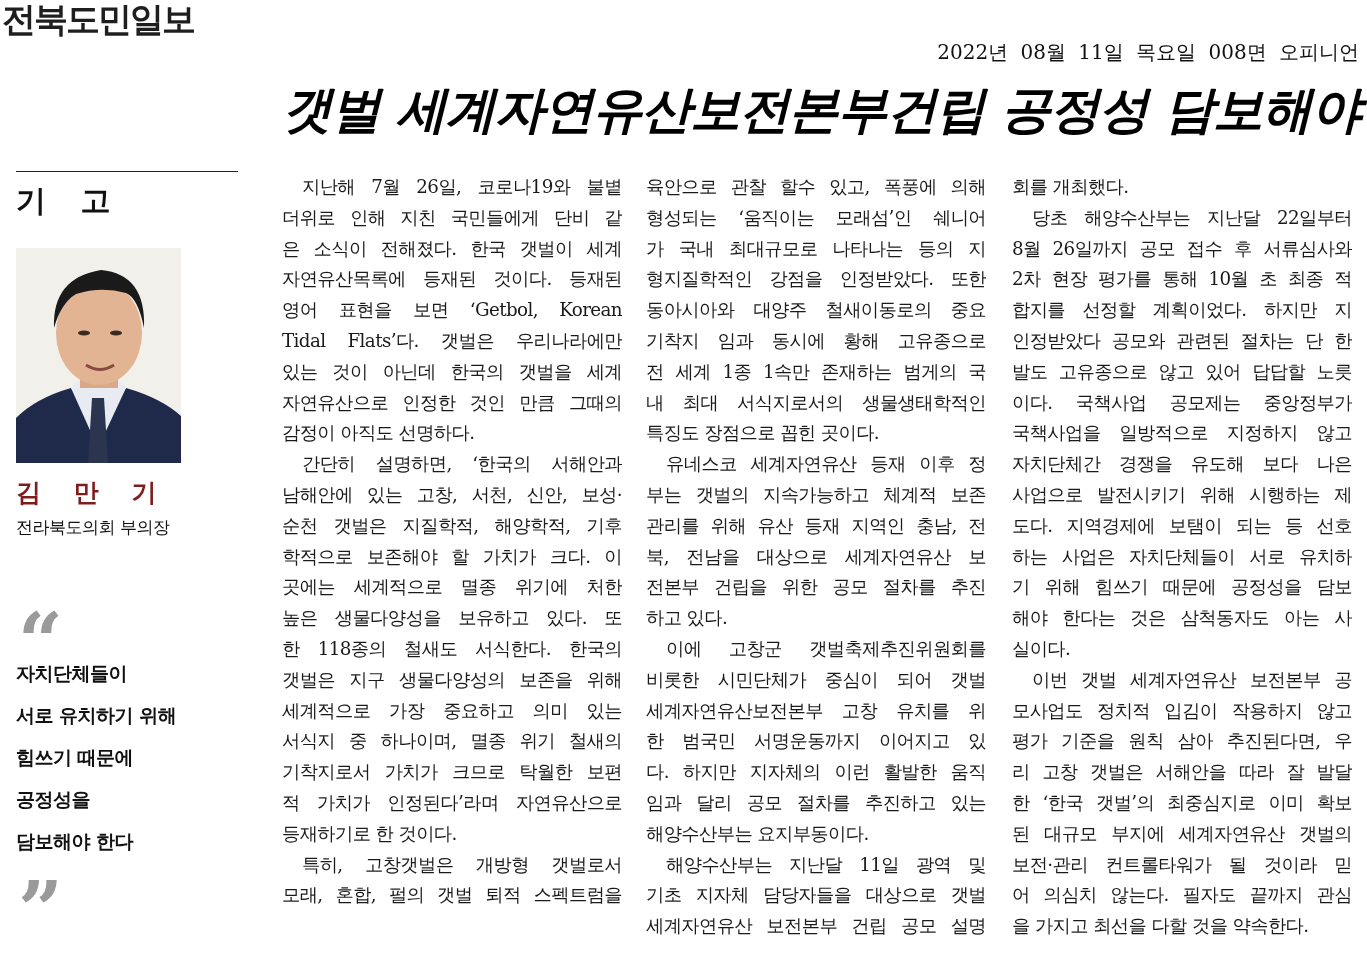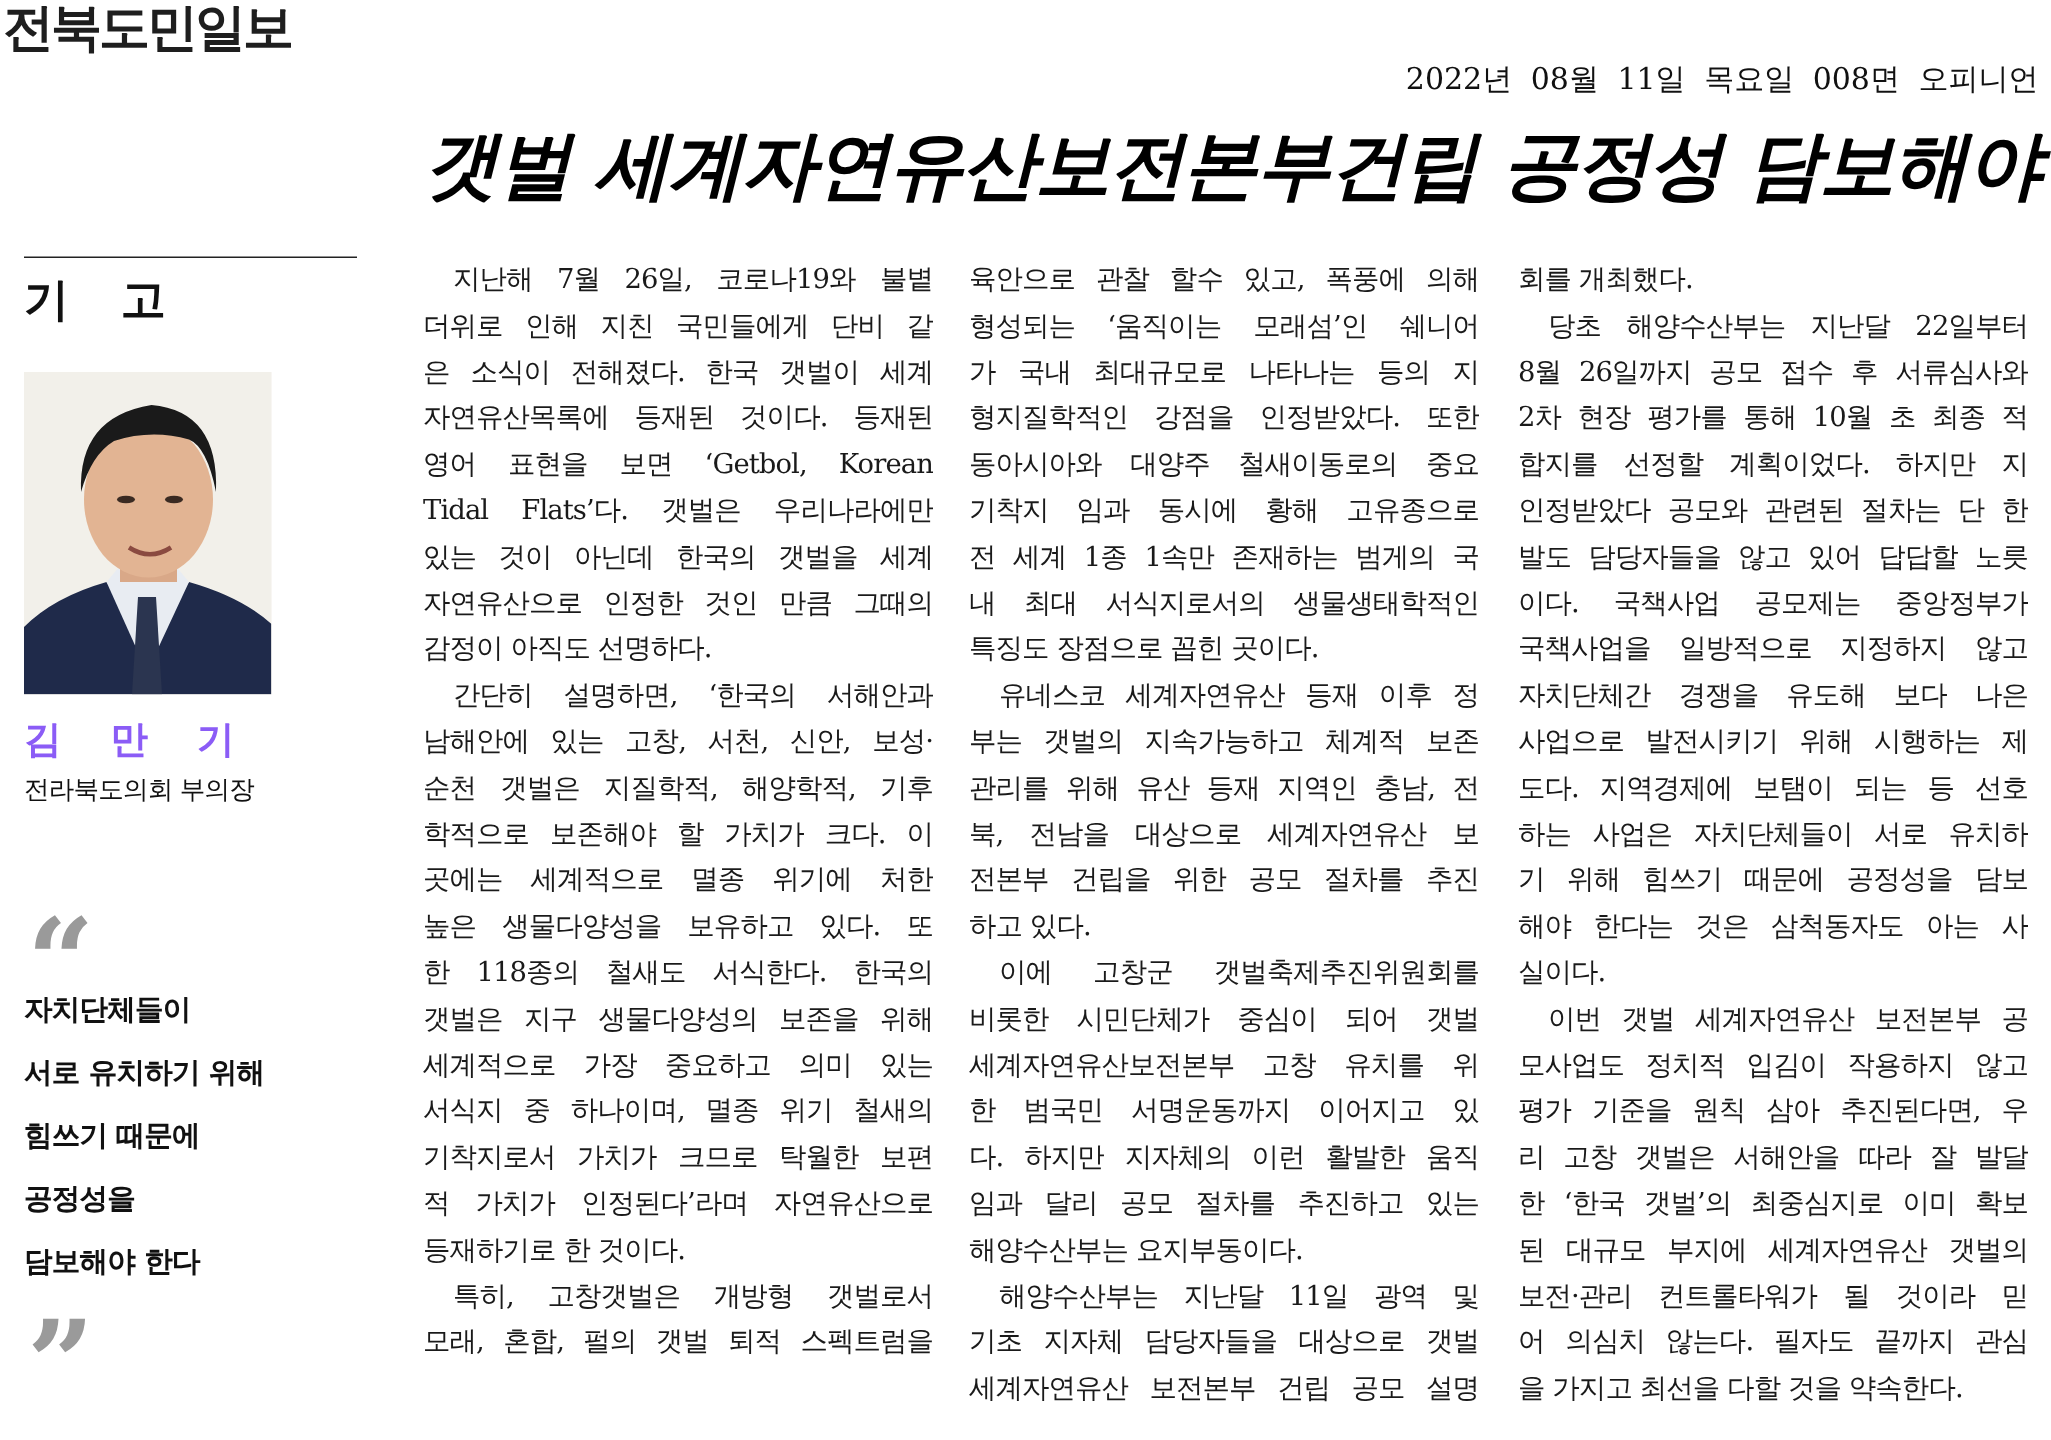--- a/index.html
+++ b/index.html
@@ -33,21 +33,21 @@
     font-family: "DejaVu Sans", "Liberation Sans", sans-serif; font-weight: bold;
     font-size: 30px; letter-spacing: 12px; line-height: 40px; color: #111; text-align: center;
   }
   .photo {
     position: absolute; left: 16px; top: 248px; width: 165px; height: 215px; overflow: hidden;
     background: #f1efe9;
   }
   .author-name {
     position: absolute; left: 16px; top: 476px;
     font-family: "DejaVu Sans", "Liberation Sans", sans-serif; font-weight: bold;
-    font-size: 25px; letter-spacing: 12px; line-height: 34px; color: #8b5cf6;
+    font-size: 25px; letter-spacing: 12px; line-height: 34px; color: #7f1d1d;
   }
   .author-title {
     position: absolute; left: 16px; top: 515px;
     font-family: "DejaVu Sans", "Liberation Sans", sans-serif;
     font-size: 17px; line-height: 24px; color: #111; letter-spacing: -0.5px;
   }
   .quote-open, .quote-close {
     position: absolute; left: 18px; font-family: "DejaVu Serif", "Liberation Serif", serif;
     font-weight: bold; font-size: 78px; line-height: 60px; color: #9a9a9a; letter-spacing: -6px;
   }
@@ -179,21 +179,21 @@
     <div class="line">기초 지자체 담당자들을 대상으로 갯벌</div>
     <div class="line">세계자연유산 보전본부 건립 공모 설명</div>
   </div>
 <div class="column col3">
     <div class="line last">회를 개최했다.</div>
     <div class="line indent">당초 해양수산부는 지난달 22일부터</div>
     <div class="line">8월 26일까지 공모 접수 후 서류심사와</div>
     <div class="line">2차 현장 평가를 통해 10월 초 최종 적</div>
     <div class="line">합지를 선정할 계획이었다. 하지만 지</div>
     <div class="line">인정받았다 공모와 관련된 절차는 단 한</div>
-    <div class="line">발도 담당자들을 않고 있어 답답할 노릇</div>
+    <div class="line">발도 고유종으로 않고 있어 답답할 노릇</div>
     <div class="line">이다. 국책사업 공모제는 중앙정부가</div>
     <div class="line">국책사업을 일방적으로 지정하지 않고</div>
     <div class="line">자치단체간 경쟁을 유도해 보다 나은</div>
     <div class="line">사업으로 발전시키기 위해 시행하는 제</div>
     <div class="line">도다. 지역경제에 보탬이 되는 등 선호</div>
     <div class="line">하는 사업은 자치단체들이 서로 유치하</div>
     <div class="line">기 위해 힘쓰기 때문에 공정성을 담보</div>
     <div class="line">해야 한다는 것은 삼척동자도 아는 사</div>
     <div class="line last">실이다.</div>
     <div class="line indent">이번 갯벌 세계자연유산 보전본부 공</div>

